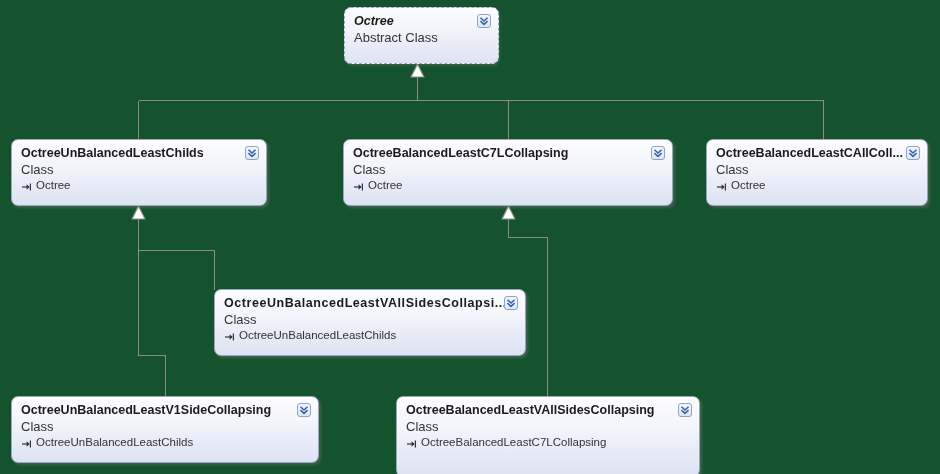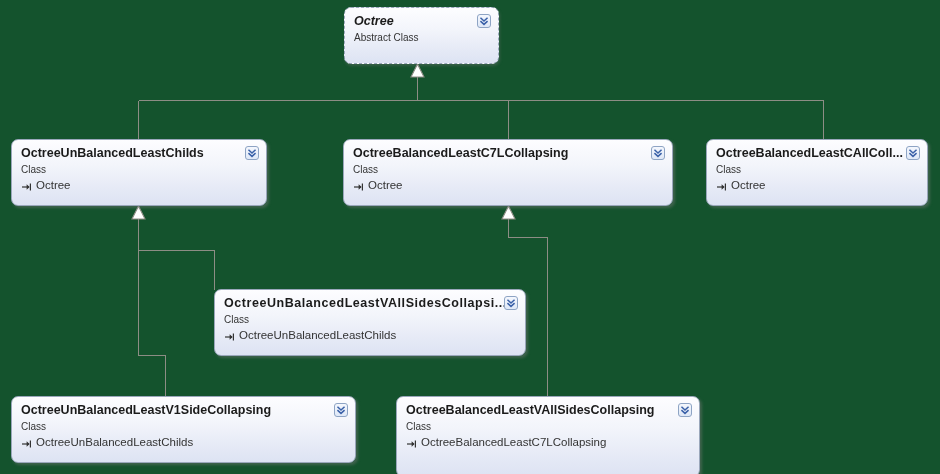--- a/index.html
+++ b/index.html
@@ -51,21 +51,21 @@
     padding-right: 20px;
     letter-spacing: 0px;
   }
   .cls.abstract .cls-title {
     font-style: italic;
     font-weight: bold;
   }
   .cls-title.tracked { letter-spacing: 0.55px; }
 
   .cls-kind {
-    font-size: 10px;
+    font-size: 13px;
     color: #333333;
     line-height: 15px;
     margin-top: 1px;
     white-space: nowrap;
   }
 
   .cls-base {
     font-size: 11.5px;
     color: #333333;
     line-height: 15px;
@@ -220,21 +220,21 @@
       <span>OctreeUnBalancedLeastChilds</span>
     </div>
     <div class="expander">
       <svg width="10" height="10" viewBox="0 0 10 10">
         <path d="M2 2.2 L5 5.0 L8 2.2" fill="none" stroke="#3a61a8" stroke-width="1.5" stroke-linecap="square"></path>
         <path d="M2 5.6 L5 8.4 L8 5.6" fill="none" stroke="#3a61a8" stroke-width="1.5" stroke-linecap="square"></path>
       </svg>
     </div>
   </div>
 
-  <div class="cls" style="left:11px; top:396px; width:345px; height:67px;">
+  <div class="cls" style="left:11px; top:396px; width:308px; height:67px;">
     <div class="cls-title">OctreeUnBalancedLeastV1SideCollapsing</div>
     <div class="cls-kind">Class</div>
     <div class="cls-base">
       <span class="base-arrow">
         <svg width="11" height="11" viewBox="0 0 11 11">
           <path d="M1 6 L8 6" stroke="#333333" stroke-width="1.2" fill="none"></path>
           <path d="M5.6 3.2 L8.6 6 L5.6 8.8 Z" fill="#333333"></path>
           <path d="M9.4 2.6 L9.4 9.4" stroke="#333333" stroke-width="1.2" fill="none"></path>
         </svg>
       </span>

